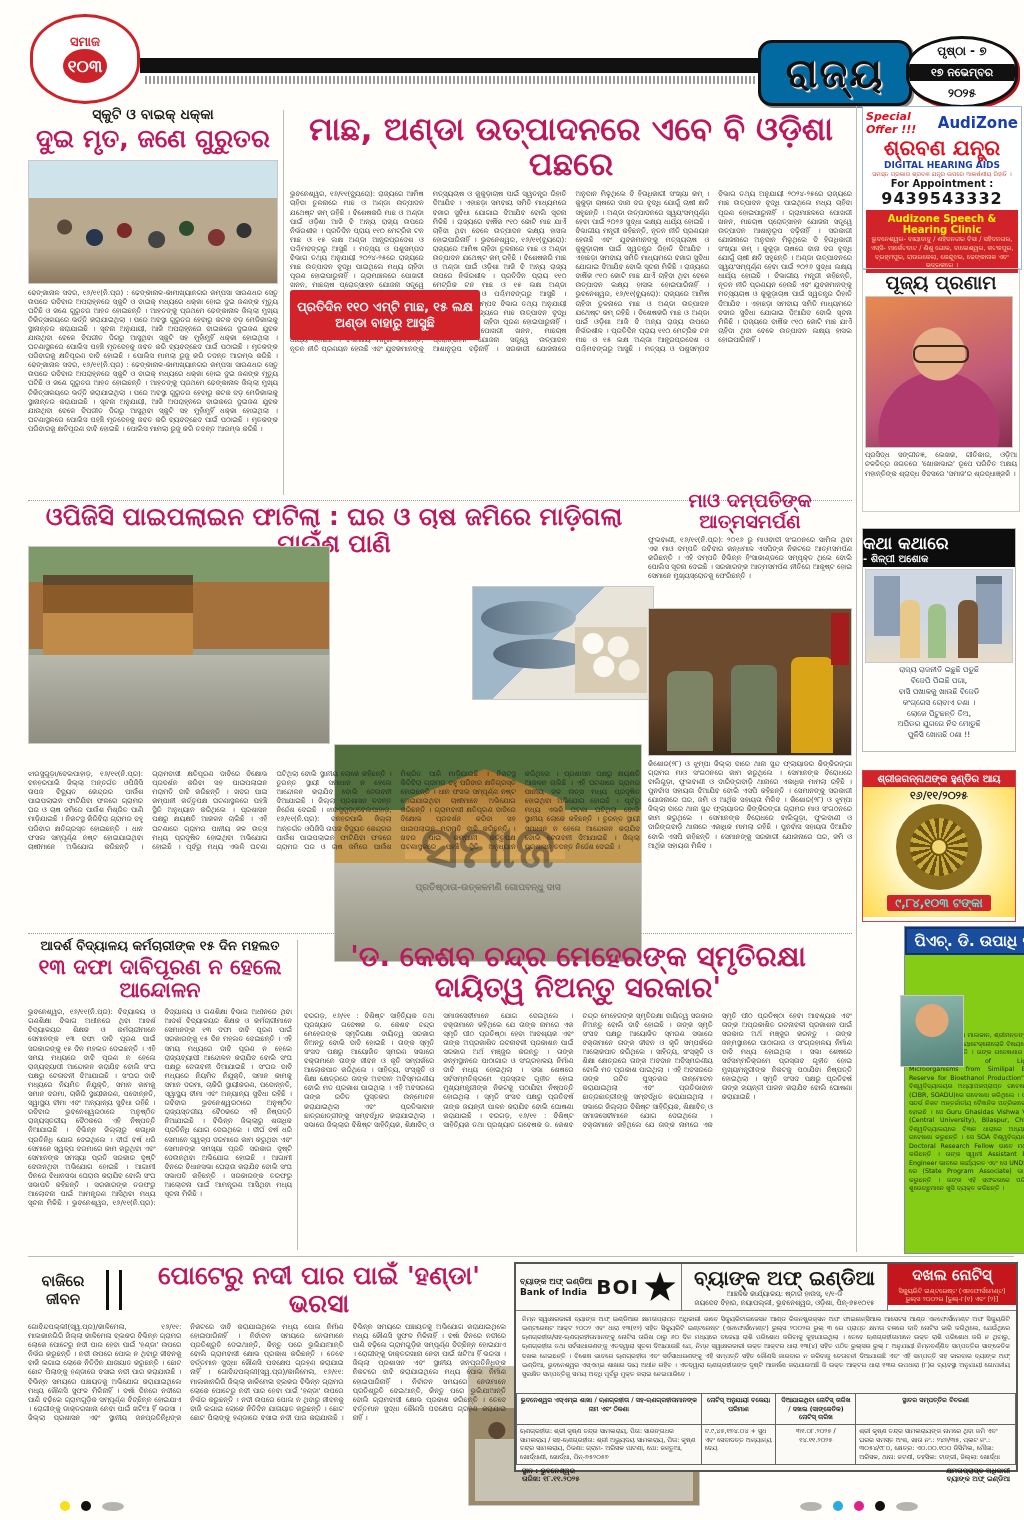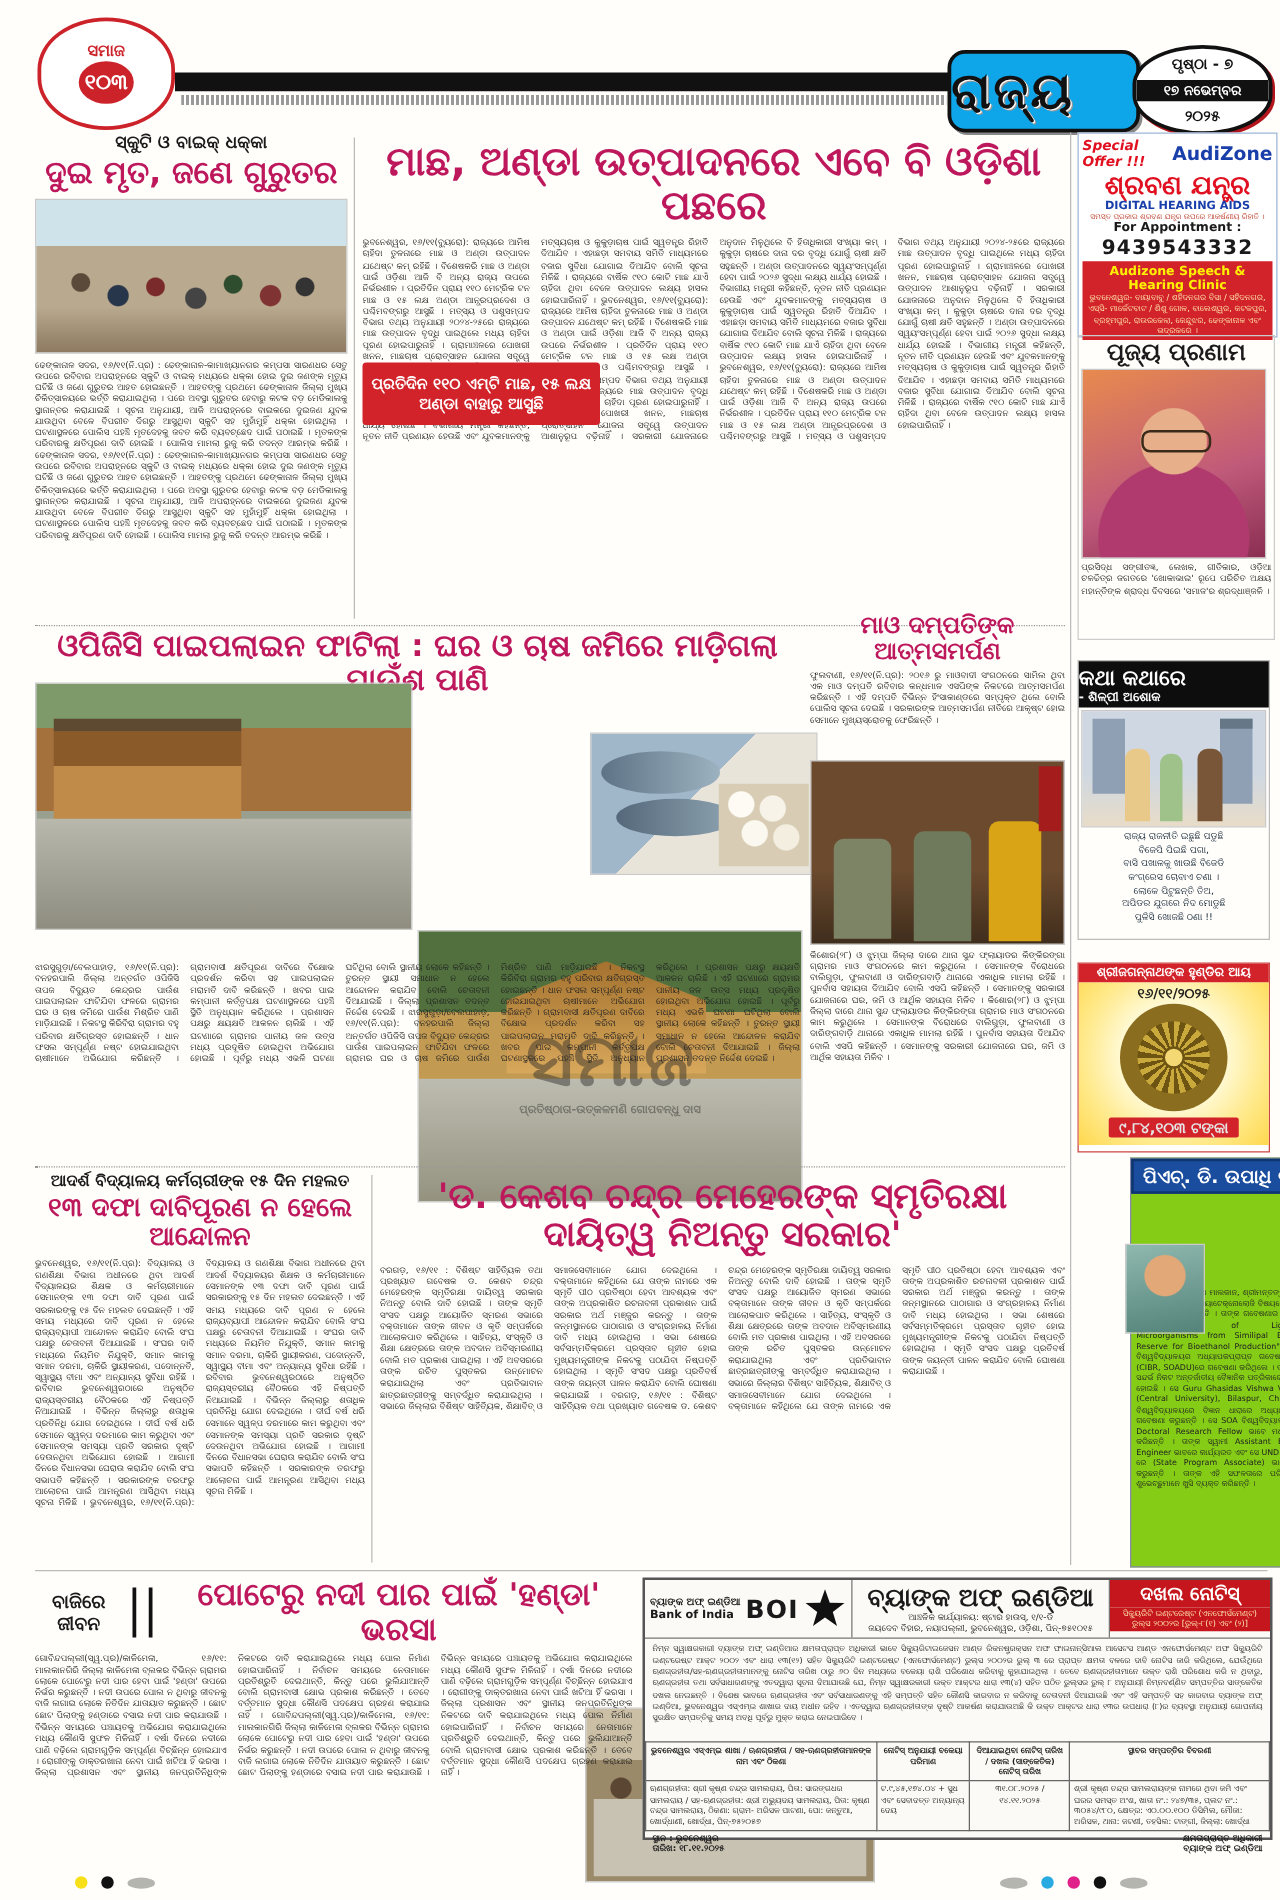--- a/index.html
+++ b/index.html
@@ -7,22 +7,22 @@
         font-family:"DejaVu Sans","Liberation Sans",sans-serif;color:#1a1a1a;overflow:hidden;}
   .abs{position:absolute;}
   
   .logo-oval{border:3px solid #cc2229;border-radius:50%/46%;background:#fff;
              display:flex;flex-direction:column;align-items:center;justify-content:center;}
   .logo-name{color:#cc2229;font-weight:bold;font-size:13px;line-height:1.05;}
   .logo-years{background:#cc2229;color:#fff;font-weight:bold;border-radius:50%;
               width:44px;height:34px;display:flex;align-items:center;justify-content:center;font-size:17px;}
   .head-bar{background:#111;}
   .head-dots{background:repeating-linear-gradient(90deg,#9a9a9a 0 2px,#fff 2px 4px);}
-  .rajya-shape{background:#0ea5e9;border:3px solid #111;border-radius:14px;box-shadow:2px 2px 0 #888;
-               display:flex;align-items:center;justify-content:flex-start;}
+  .rajya-shape{background:#0369a1;border:3px solid #111;border-radius:14px;box-shadow:2px 2px 0 #888;
+               display:flex;align-items:center;justify-content:center;}
   .rajya-text{font-size:40px;font-weight:800;color:#111;letter-spacing:2px;
               text-shadow:1px 1px 0 #fff,2px 2px 0 #999;}
   .date-oval{border:3px solid #111;border-radius:50%/44%;background:#fff;overflow:hidden;
              display:flex;flex-direction:column;box-shadow:2px 2px 0 #b3151c;}
   .date-top,.date-bot{font-size:12px;font-weight:bold;text-align:center;color:#111;flex:1;display:flex;align-items:center;justify-content:center;}
   .date-mid{background:#111;color:#fff;font-size:11px;font-weight:bold;text-align:center;padding:2px 0;}
   
   .kicker{font-weight:bold;text-align:center;}
   .headline{font-weight:800;text-align:center;color:#be185d;line-height:1.1;}
   .bodytext{font-size:7px;line-height:1.3;text-align:justify;color:#222;overflow:hidden;word-break:break-word;}
@@ -51,21 +51,21 @@
   .audi-locs{font-size:6.5px;color:#ffe9b0;line-height:1.35;}
   .pp-title{font-weight:800;font-size:19px;text-align:center;}
   .pp-cap{font-size:7px;line-height:1.35;text-align:justify;color:#222;}
   .katha-head{background:#0d0d0d;color:#fff;text-align:left;padding:4px 0 2px;}
   .katha-title{font-size:17px;font-weight:800;}
   .katha-by{font-size:10px;font-weight:bold;color:#fff;}
   .katha-verse{font-size:7.5px;text-align:center;line-height:1.45;color:#123;}
   .hundi-head{background:#d2232a;color:#fff;font-weight:bold;font-size:10px;text-align:center;padding:2px 0;}
   .hundi-body{background:radial-gradient(circle at 50% 45%,#fffce0 0 35%,#ffe98a 70%,#ffd84d 100%);text-align:center;}
   .hundi-date{font-size:11px;font-weight:bold;color:#222;}
-  .hundi-amt{background:#d2232a;color:#e5e5e5;font-weight:800;font-size:12px;display:inline-block;padding:1px 8px;border-radius:2px;}
+  .hundi-amt{background:#d2232a;color:#5eead4;font-weight:800;font-size:12px;display:inline-block;padding:1px 8px;border-radius:2px;}
   .chakra{width:86px;height:86px;border-radius:50%;margin:2px auto;background:radial-gradient(circle,#fff7c8 0 18%,#8a6d1e 19% 100%);position:relative;}
   .chakra:before{content:"";position:absolute;inset:14px;border-radius:50%;background:
      conic-gradient(#caa93c 0 10deg,#6d5413 10deg 20deg,#caa93c 20deg 30deg,#6d5413 30deg 40deg,#caa93c 40deg 50deg,#6d5413 50deg 60deg,#caa93c 60deg 70deg,#6d5413 70deg 80deg,#caa93c 80deg 90deg,#6d5413 90deg 100deg,#caa93c 100deg 110deg,#6d5413 110deg 120deg,#caa93c 120deg 130deg,#6d5413 130deg 140deg,#caa93c 140deg 150deg,#6d5413 150deg 160deg,#caa93c 160deg 170deg,#6d5413 170deg 180deg,#caa93c 180deg 190deg,#6d5413 190deg 200deg,#caa93c 200deg 210deg,#6d5413 210deg 220deg,#caa93c 220deg 230deg,#6d5413 230deg 240deg,#caa93c 240deg 250deg,#6d5413 250deg 260deg,#caa93c 260deg 270deg,#6d5413 270deg 280deg,#caa93c 280deg 290deg,#6d5413 290deg 300deg,#caa93c 300deg 310deg,#6d5413 310deg 320deg,#caa93c 320deg 330deg,#6d5413 330deg 340deg,#caa93c 340deg 350deg,#6d5413 350deg 360deg);}
   .chakra:after{content:"";position:absolute;inset:34px;border-radius:50%;background:#f3d873;border:2px solid #6d5413;}
   .phd-head{background:#1a4d9e;color:#fff;font-weight:800;font-size:15px;text-align:center;padding:3px 0;border:2px solid #0e3570;}
   .phd-body{font-size:6.3px;line-height:1.35;text-align:justify;color:#222;}
   .redbox{background:#d2232a;color:#fff;font-weight:800;text-align:center;border-radius:3px;
           display:flex;align-items:center;justify-content:center;line-height:1.3;}
   
   .boi-wrap{border:2px solid #555;background:#fbfaf6;}

